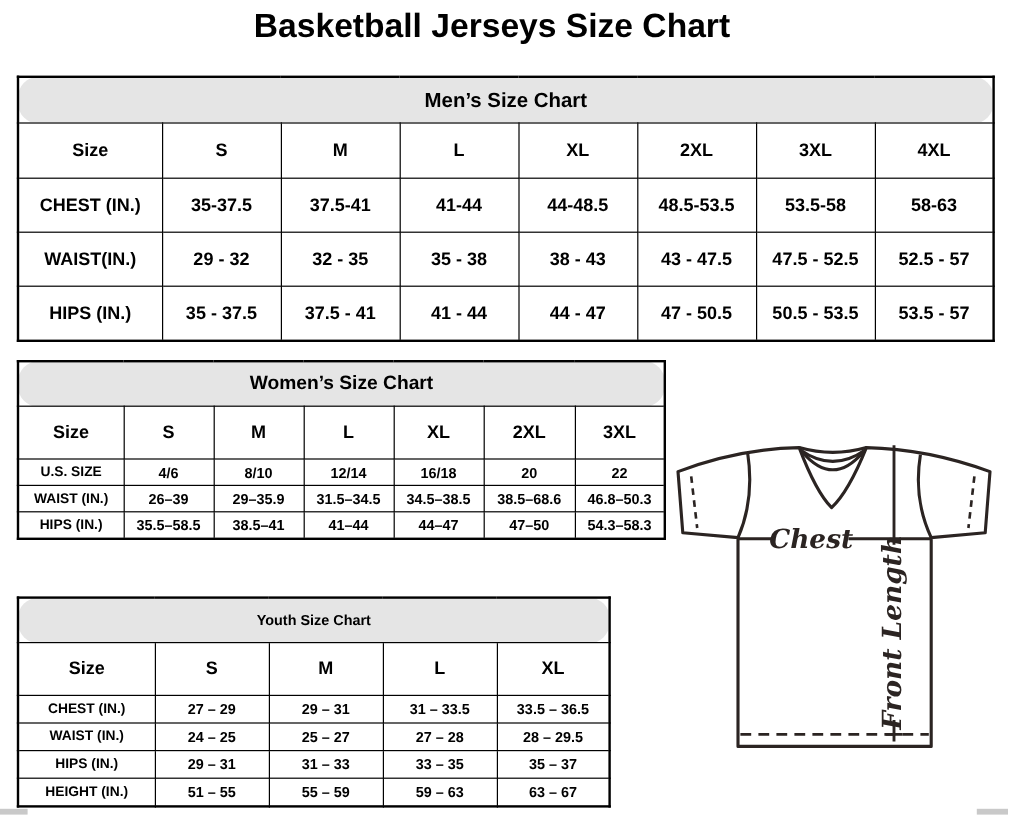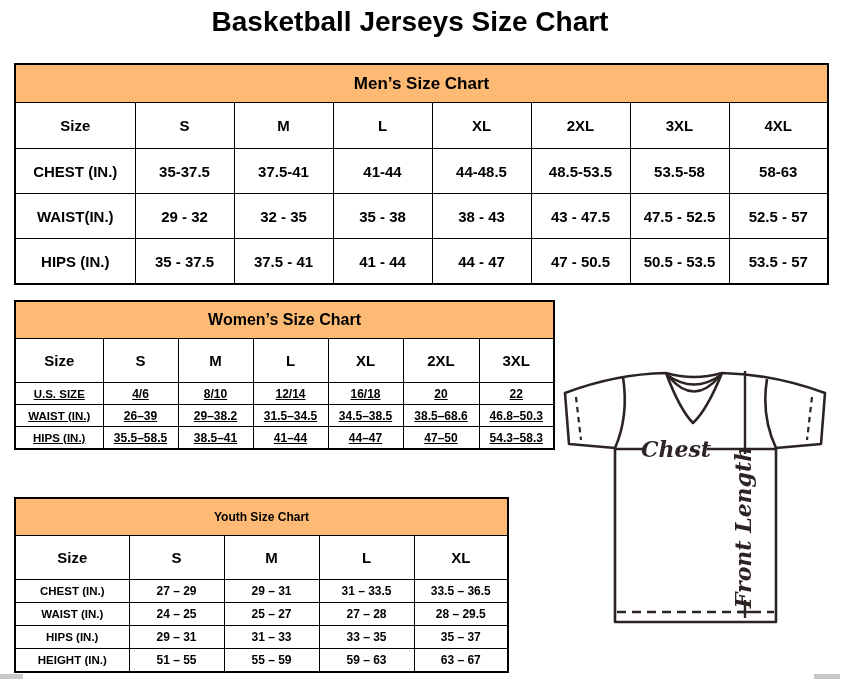--- a/index.html
+++ b/index.html
@@ -13,31 +13,31 @@
   }
   table.tbl{
     position:absolute;border-collapse:collapse;table-layout:fixed;
     font-family:"Liberation Sans",sans-serif;font-weight:bold;color:#000;
     border:2px solid #000;
   }
   table.tbl th,table.tbl td{
     border:1px solid #000;padding:0;text-align:center;vertical-align:middle;
     overflow:hidden;white-space:nowrap;
   }
-  th.chart-title{background:#fdba74;}
+  th.chart-title{background:#e5e5e5;border-radius:17px;}
   
   table.men{left:14px;top:63px;width:815px;}
   table.men th.chart-title{height:37px;font-size:17px;}
   table.men tr.size-row th{height:45px;font-size:15px;}
   table.men tbody td{height:44px;font-size:15px;}
   
   table.women{left:14px;top:300px;width:539px;}
   table.women th.chart-title{height:36px;font-size:16px;}
   table.women tr.size-row th{height:43px;font-size:15px;}
-  table.women tbody td{height:21px;font-size:12px;text-decoration:underline;}
+  table.women tbody td{height:21px;font-size:12px;}
   table.women tbody td.rl{font-size:11.5px;}
   
   table.youth{left:14px;top:497px;width:493px;}
   table.youth th.chart-title{height:36px;font-size:12px;}
   table.youth tr.size-row th{height:43px;font-size:15px;}
   table.youth tbody td{height:22px;font-size:12px;}
   table.youth tbody td.rl{font-size:11.5px;}
   
   .jersey-wrap{position:absolute;left:555px;top:360px;width:288px;height:300px;}
   .jersey-wrap svg{display:block;}
@@ -144,21 +144,21 @@
       <td>4/6</td>
       <td>8/10</td>
       <td>12/14</td>
       <td>16/18</td>
       <td>20</td>
       <td>22</td>
     </tr>
     <tr>
       <td class="rl">WAIST (IN.)</td>
       <td>26–39</td>
-      <td>29–38.2</td>
+      <td>29–35.9</td>
       <td>31.5–34.5</td>
       <td>34.5–38.5</td>
       <td>38.5–68.6</td>
       <td>46.8–50.3</td>
     </tr>
     <tr>
       <td class="rl">HIPS (IN.)</td>
       <td>35.5–58.5</td>
       <td>38.5–41</td>
       <td>41–44</td>

